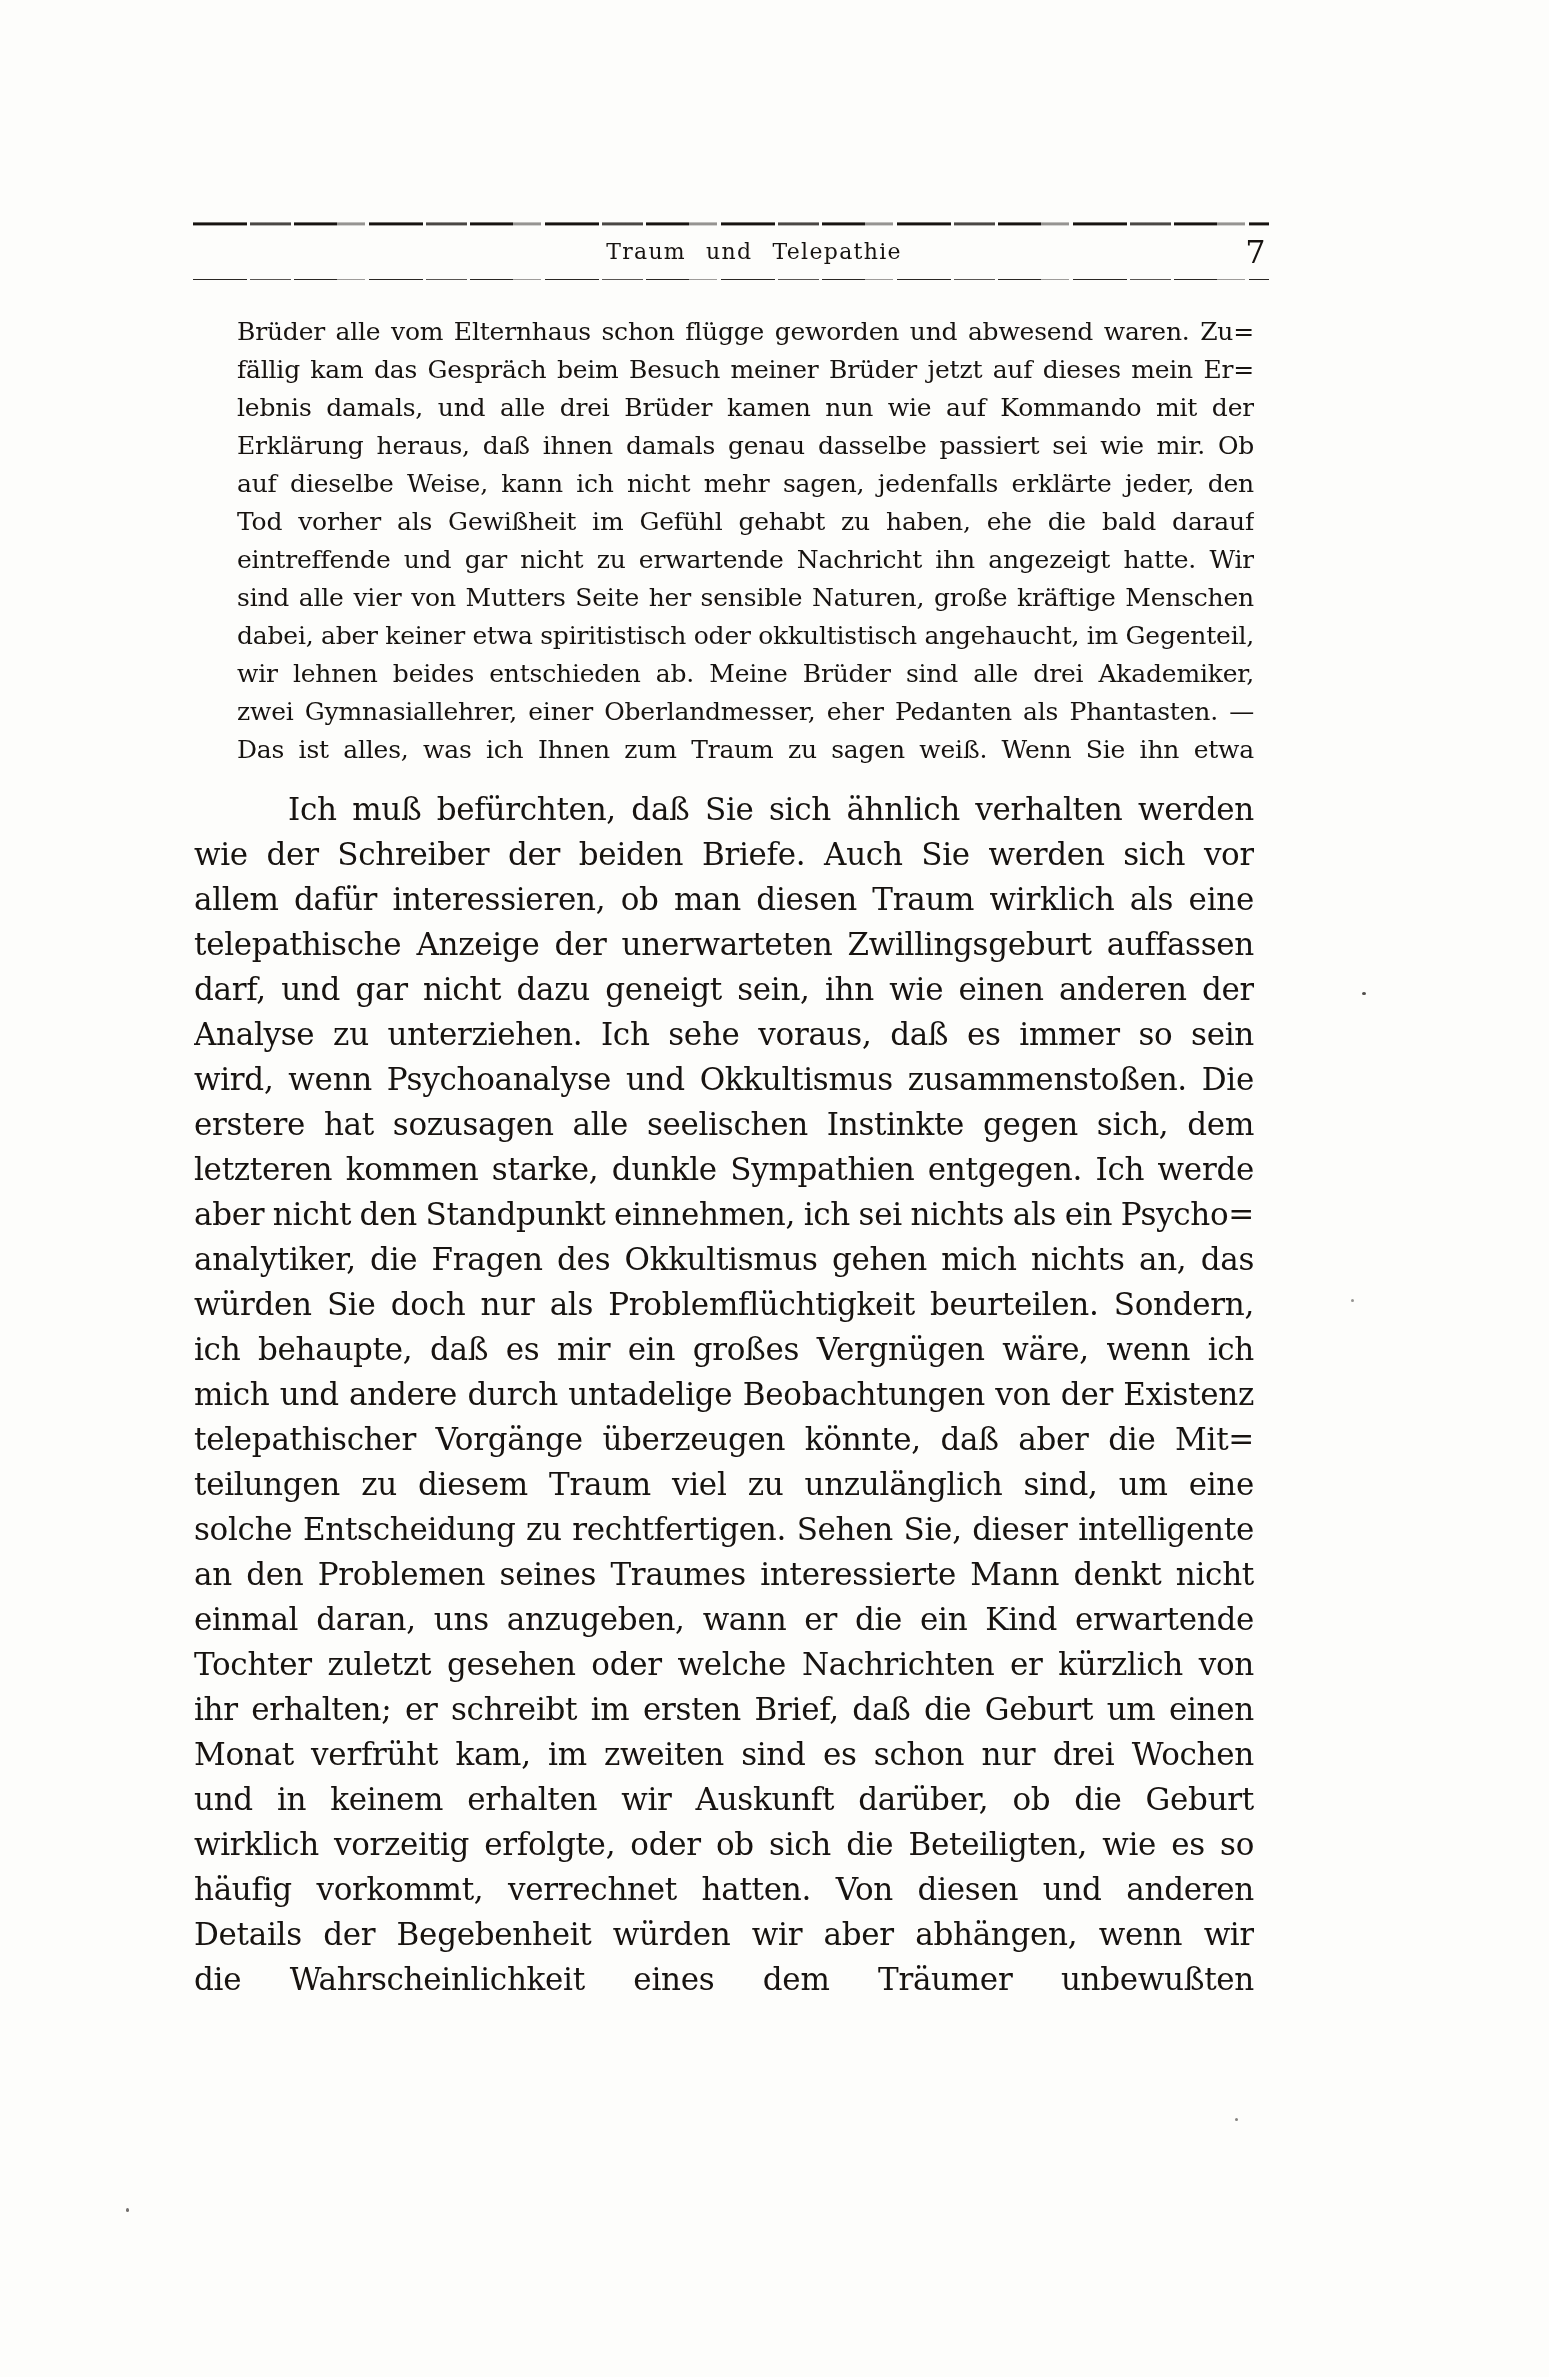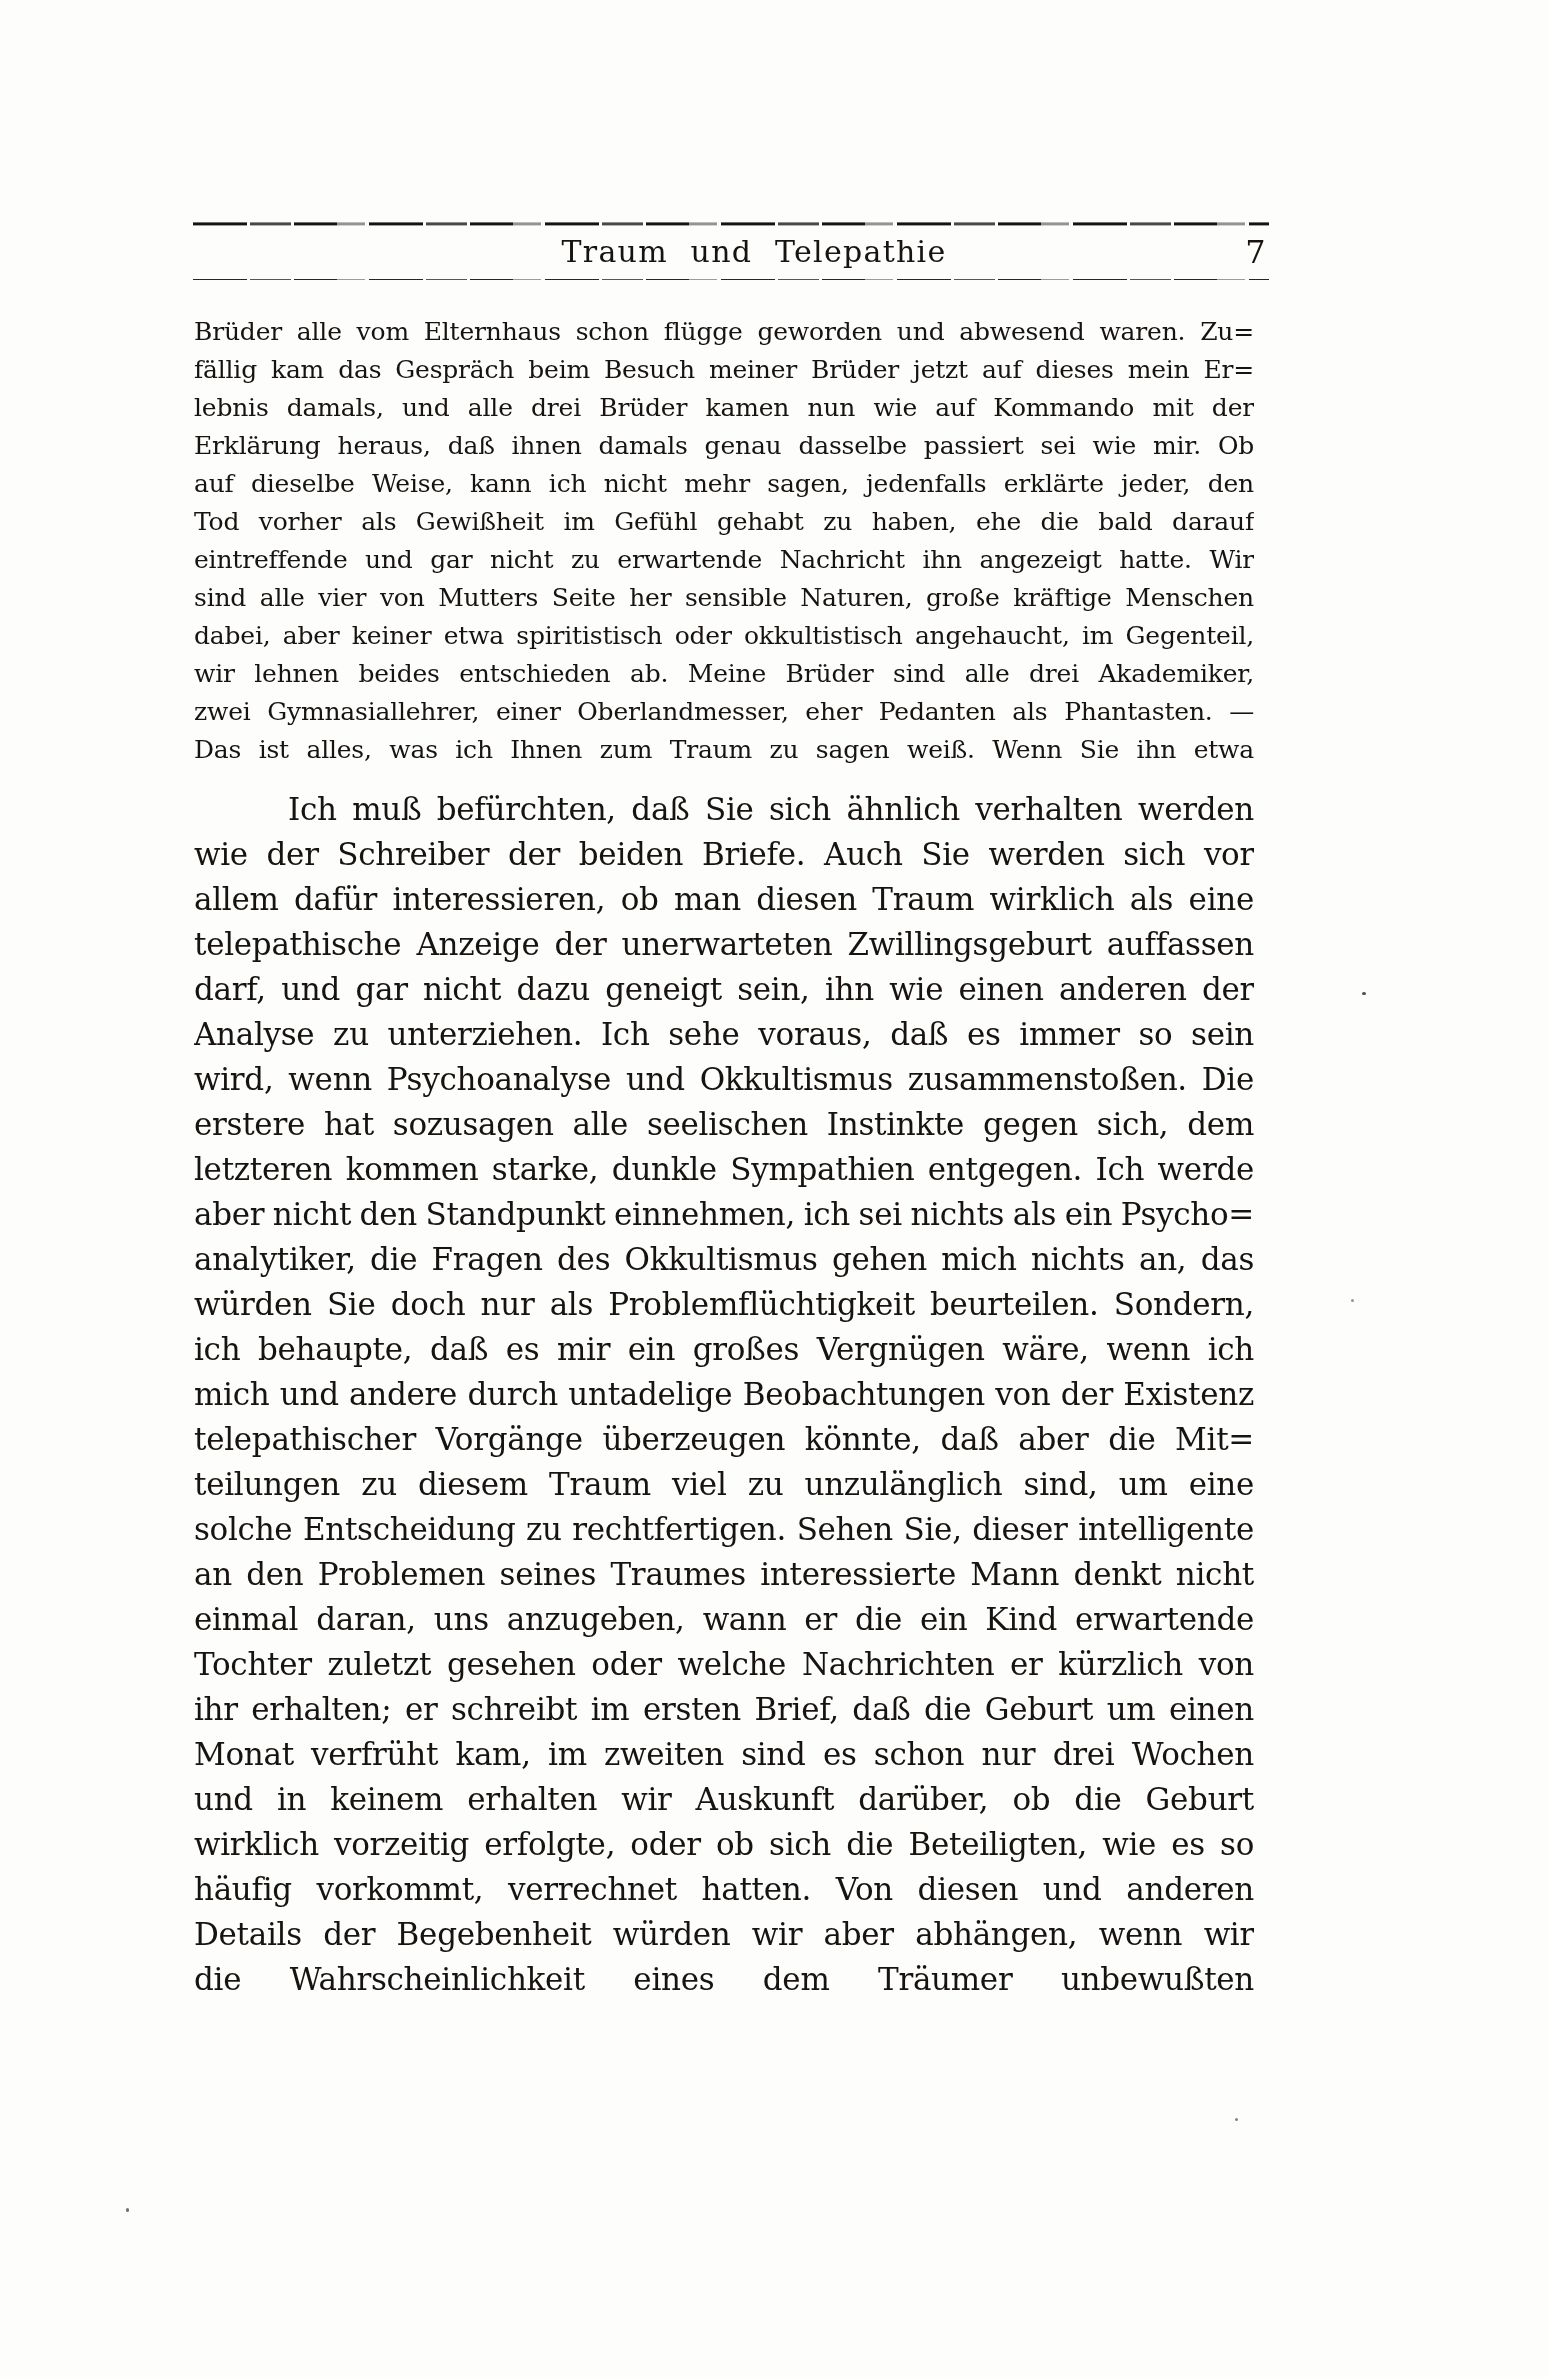--- a/index.html
+++ b/index.html
@@ -40,21 +40,21 @@
   .rule-top { transform: translateY(0.4px); }
   .rule-bottom { height: 1.7px; opacity: .92; }
   .head-row {
     position: relative;
     height: 54px;
     display: flex;
     align-items: center;
     justify-content: center;
   }
   .head-title {
-    font-size: 30px;
+    font-size: 22px;
     letter-spacing: 1.3px;
     word-spacing: 11.8px;
     white-space: nowrap;
     margin-left: 46px;
   }
   .page-num {
     position: absolute;
     right: 3.4px;
     top: 0;
     height: 54px;
@@ -82,21 +82,21 @@
     line-height: 45px;
     letter-spacing: -0.3px;
     word-spacing: -1.3px;
   }
   .text-line {
     text-align: justify;
     text-align-last: justify;
     white-space: normal;
     overflow: hidden;
   }
-  .letter-block .text-line { height: 38px; }
+  .letter-block .text-line { height: 38px; margin-left: 43px; }
   .body-block  .text-line { height: 45px; }
   .text-line.no-just { text-align-last: left; }
   .text-line.first-indent { text-indent: 94px; }
 
   
   .speck {
     position: absolute;
     background: rgba(23,19,16,.75);
     border-radius: 50%;
   }

